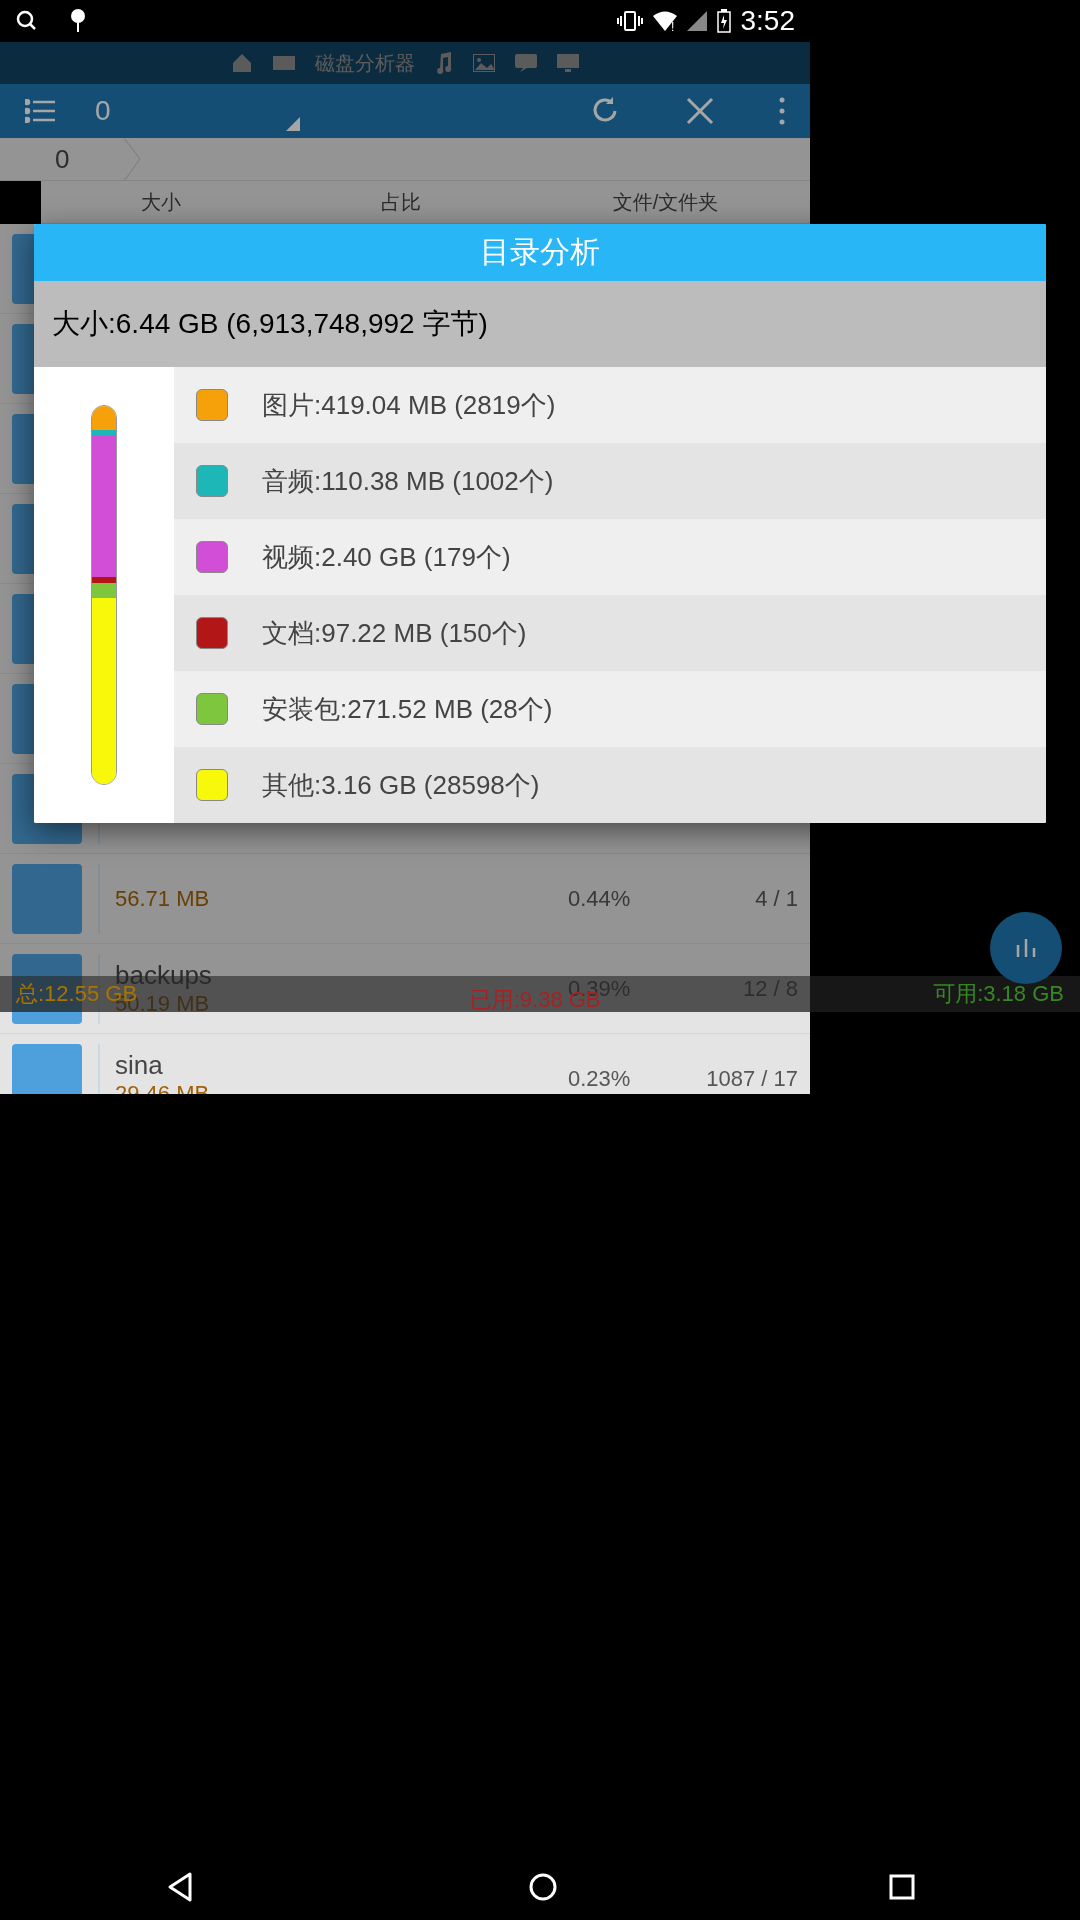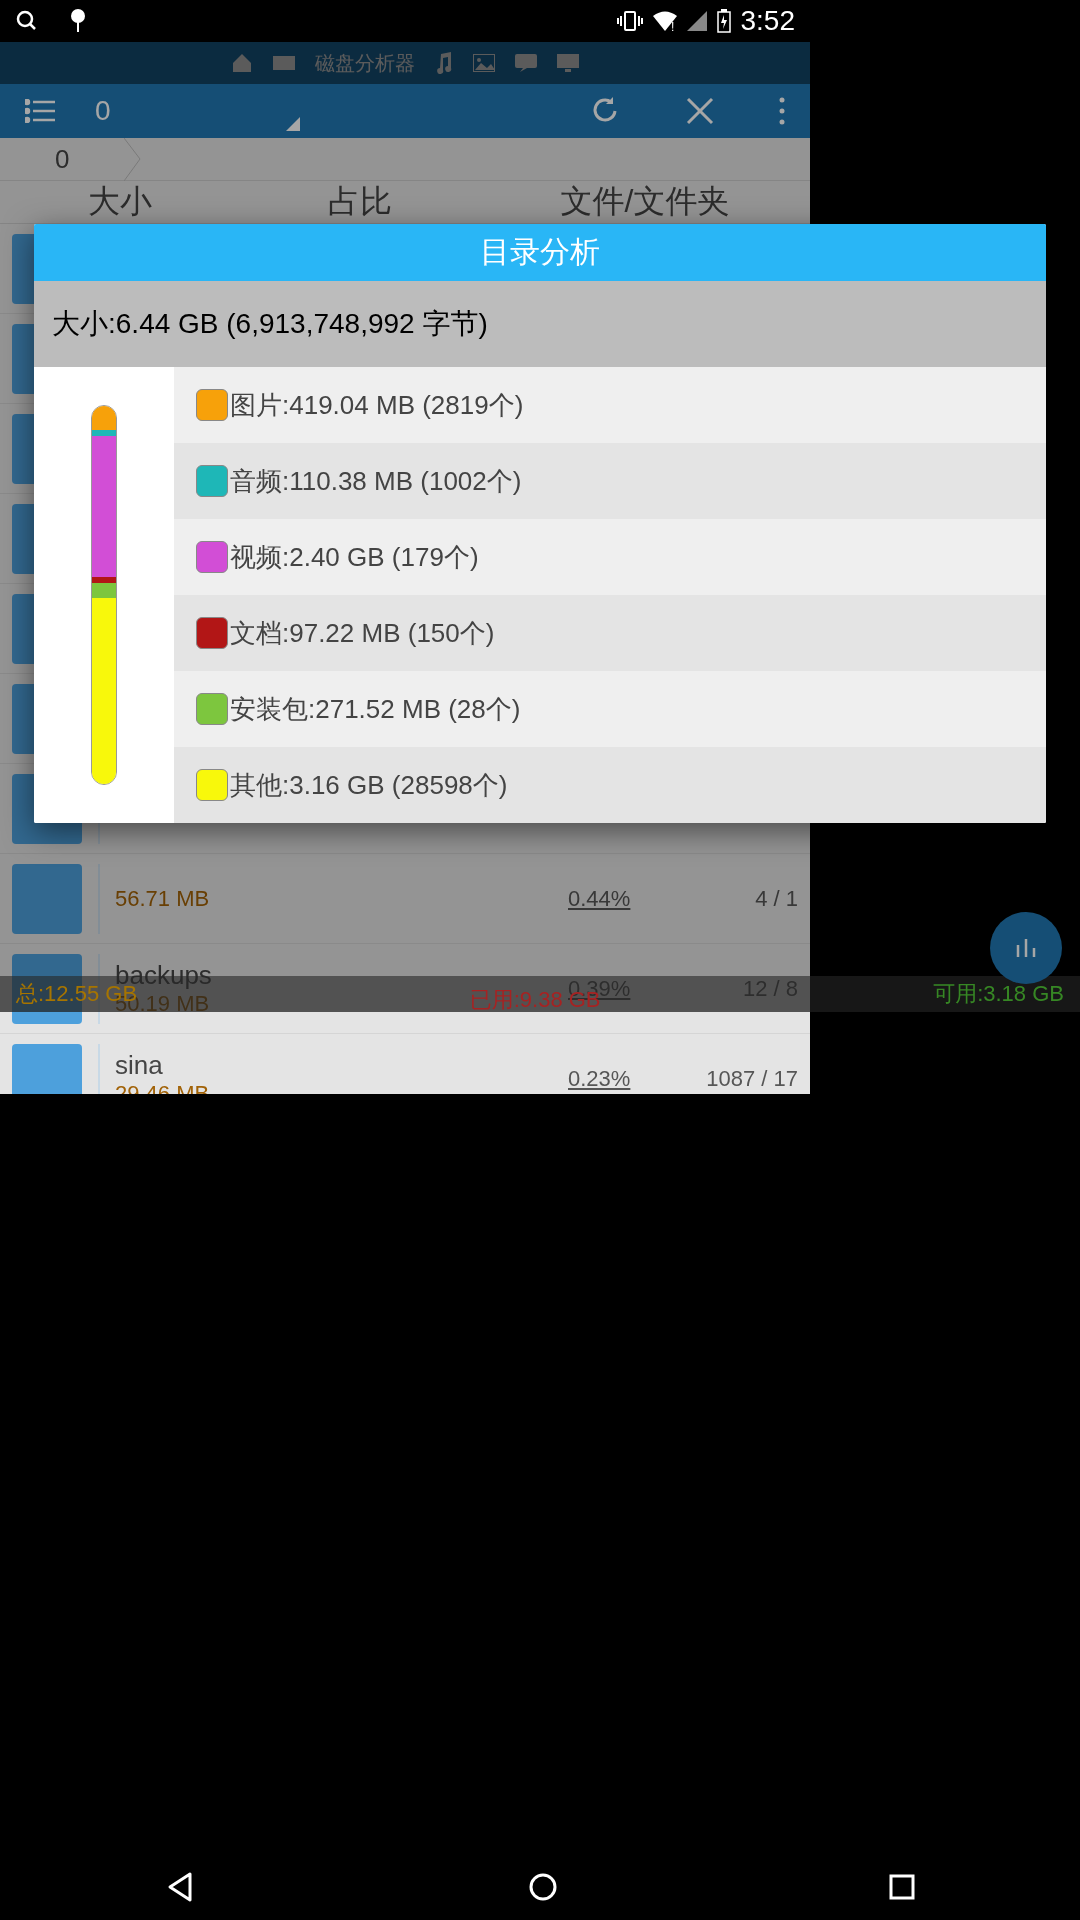--- a/index.html
+++ b/index.html
@@ -13,33 +13,33 @@
 .app-header .title { font-size: 20px; font-weight: 500; }
 
 .toolbar { height: 54px; background: #2179B4; display: flex; align-items: center; padding: 0 25px; color: #fff; }
 .toolbar .count { font-size: 28px; margin-left: 40px; }
 .toolbar .tri { margin-left: 175px; margin-top: 26px; }
 .toolbar .right-icons { margin-left: auto; display: flex; gap: 65px; align-items: center; }
 
 .breadcrumb { height: 43px; background: #E4E4E4; display: flex; align-items: center; border-bottom: 1px solid #ccc; }
 .breadcrumb .crumb { padding: 0 55px; font-size: 26px; color: #454545; }
 
-.col-headers { height: 43px; background: #E4E4E4; display: flex; align-items: center; font-size: 32px; color: #444; border-bottom: 1px solid #ccc; }
+.col-headers { height: 43px; background: #E4E4E4; display: flex; align-items: center; font-size: 20px; color: #444; border-bottom: 1px solid #ccc; margin-left: 41px; }
 .col-headers .ch1 { width: 240px; text-align: center; }
 .col-headers .ch2 { width: 240px; text-align: center; }
 .col-headers .ch3 { flex: 1; text-align: center; }
 
 .file-list { background: #E4E4E4; height: 870px; overflow: hidden; }
 .file-row { display: flex; align-items: center; height: 90px; border-bottom: 1px solid #d5d5d5; padding: 0 12px; }
 .file-icon { width: 70px; height: 70px; background: #4DA0DC; border-radius: 4px; margin-right: 16px; }
 .divider-v { width: 2px; height: 70px; background: #C8D9E6; margin-right: 15px; }
 .file-info { flex: 1; }
 .file-name { font-size: 26px; color: #454545; }
 .file-size { font-size: 22px; color: #a16207; }
-.file-pct { width: 130px; font-size: 22px; color: #565656; text-align: left; text-decoration: underline; }
+.file-pct { width: 130px; font-size: 22px; color: #565656; text-align: left; }
 .file-count { width: 100px; font-size: 22px; color: #565656; text-align: right; }
 
 .bottom-stats { position: absolute; top: 976px; left: 0; right: 0; height: 36px; background: rgba(60,60,60,0.6); display: flex; align-items: center; font-size: 22px; padding: 0 16px; }
 .bottom-stats .total { color: #FFB300; }
 .bottom-stats .used { color: #FF3535; margin-left: auto; margin-right: auto; margin-top: 12px; }
 .bottom-stats .free { color: #54D038; margin-right: 0;}
 
 .fab { position: absolute; top: 912px; right: 18px; width: 72px; height: 72px; border-radius: 50%; background: #2179B4; display: flex; align-items: center; justify-content: center; }
 
 .navbar { position: absolute; bottom: 0; left: 0; right: 0; height: 66px; background: #000; display: flex; align-items: center; justify-content: space-around; }
@@ -50,21 +50,21 @@
 
 .dialog { position: absolute; top: 224px; left: 34px; right: 34px; background: #fff; border-radius: 2px; box-shadow: 0 8px 30px rgba(0,0,0,0.5); overflow: hidden; }
 .dialog-header { height: 57px; background: #29B6F6; color: #fff; font-size: 30px; display: flex; align-items: center; justify-content: center; }
 .dialog-sub { height: 86px; background: #BCBCBC; display: flex; align-items: center; padding: 0 18px; font-size: 28px; color: #000; }
 
 .dialog-body { display: flex; background: #fff; }
 .bar-col { width: 140px; display: flex; align-items: center; justify-content: center; padding: 30px 0; }
 .bar { width: 26px; height: 380px; border-radius: 14px; display: flex; flex-direction: column; overflow: hidden; border: 1px solid #999; }
 
 .cats { flex: 1; }
-.cat-row { height: 76px; display: flex; align-items: center; padding: 0 22px; gap: 2px; font-size: 26px; color: #444; }
+.cat-row { height: 76px; display: flex; align-items: center; padding: 0 22px; gap: 34px; font-size: 26px; color: #444; }
 .cat-row:nth-child(odd) { background: #EFEFEF; }
 .cat-row:nth-child(even) { background: #E4E4E4; }
 .swatch { width: 32px; height: 32px; border-radius: 6px; border: 1px solid #888; }
 
 svg { display: block; }
 </style>
 </head>
 <body>
 
 <div class="status-bar">

